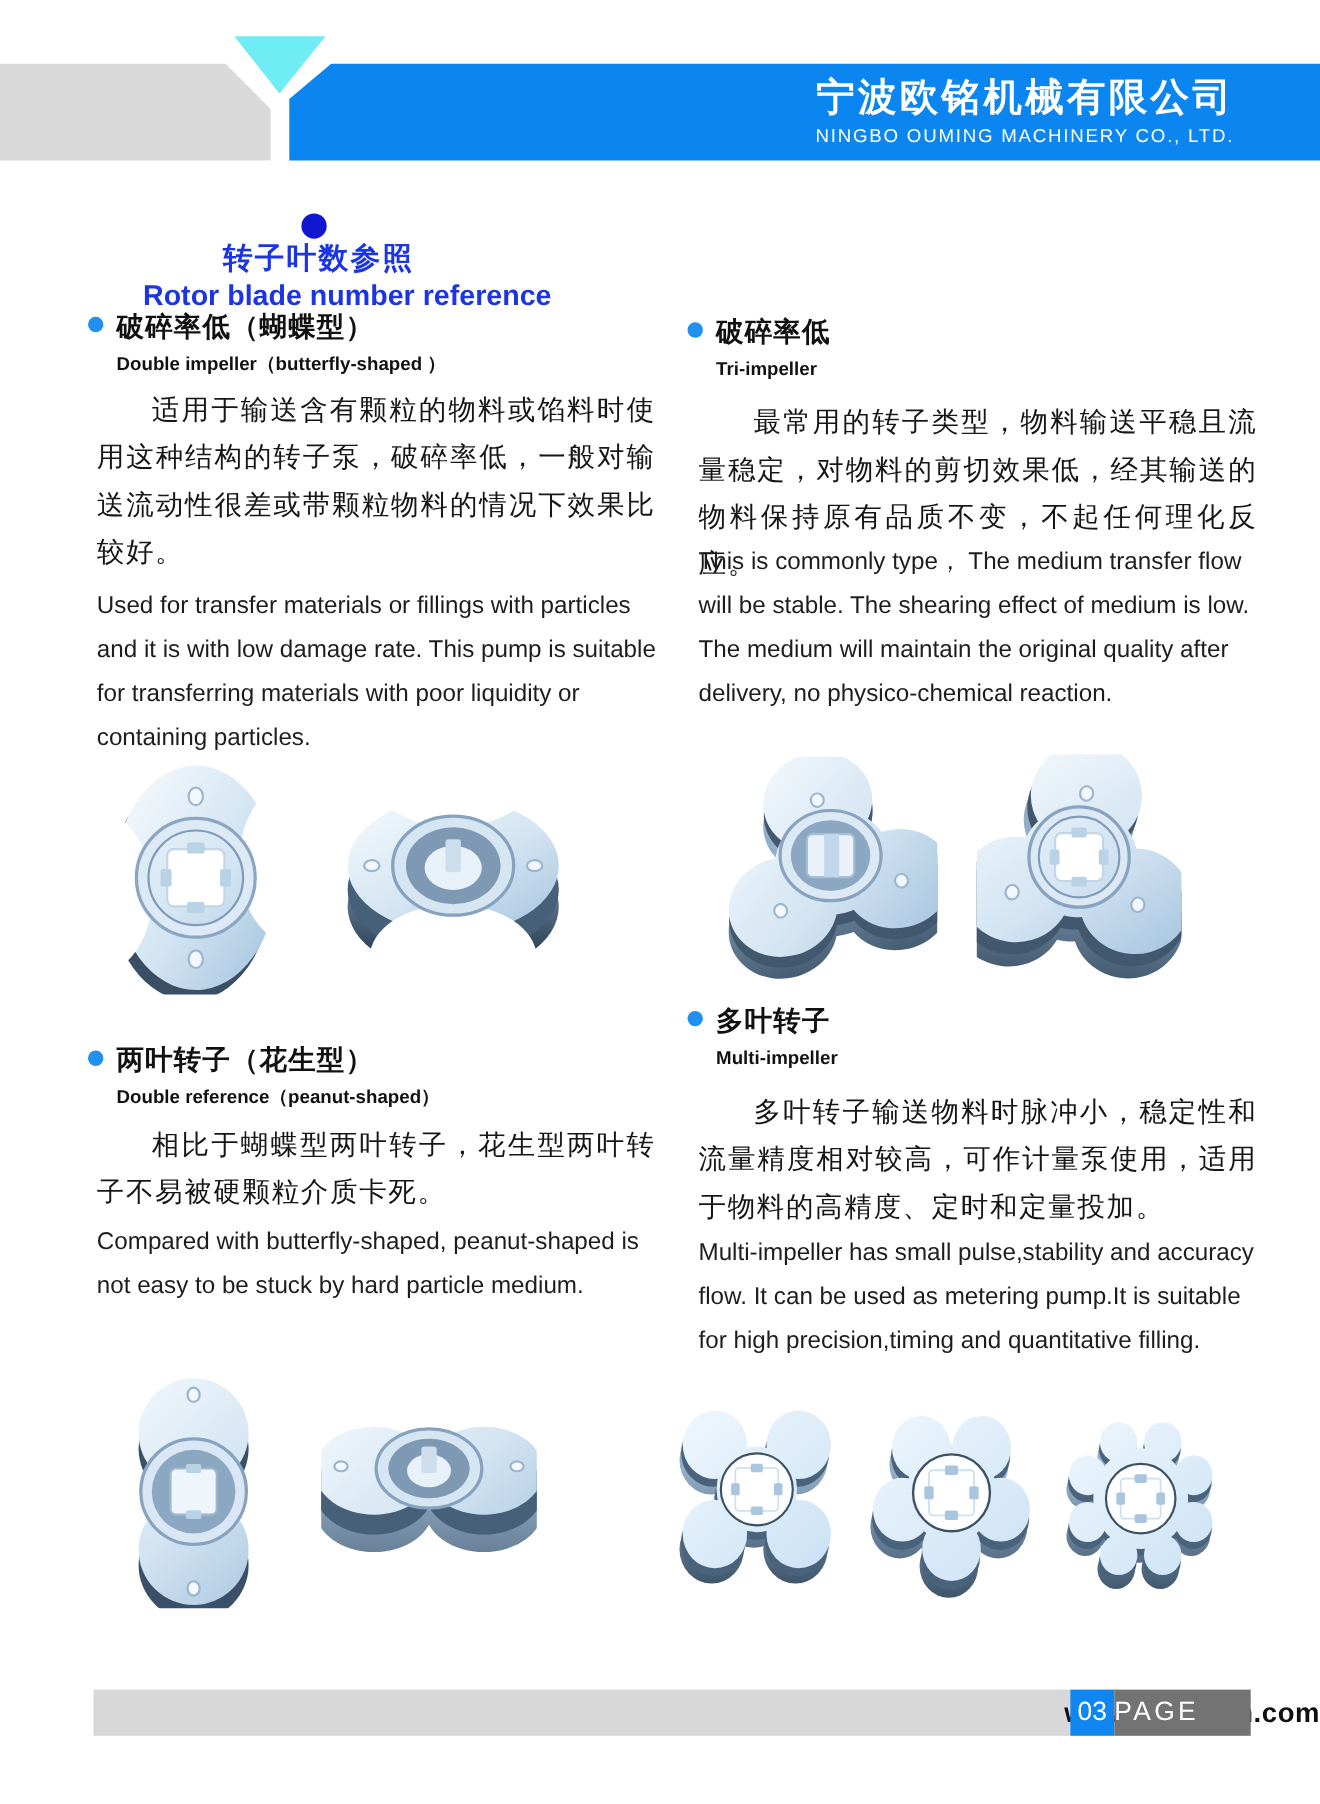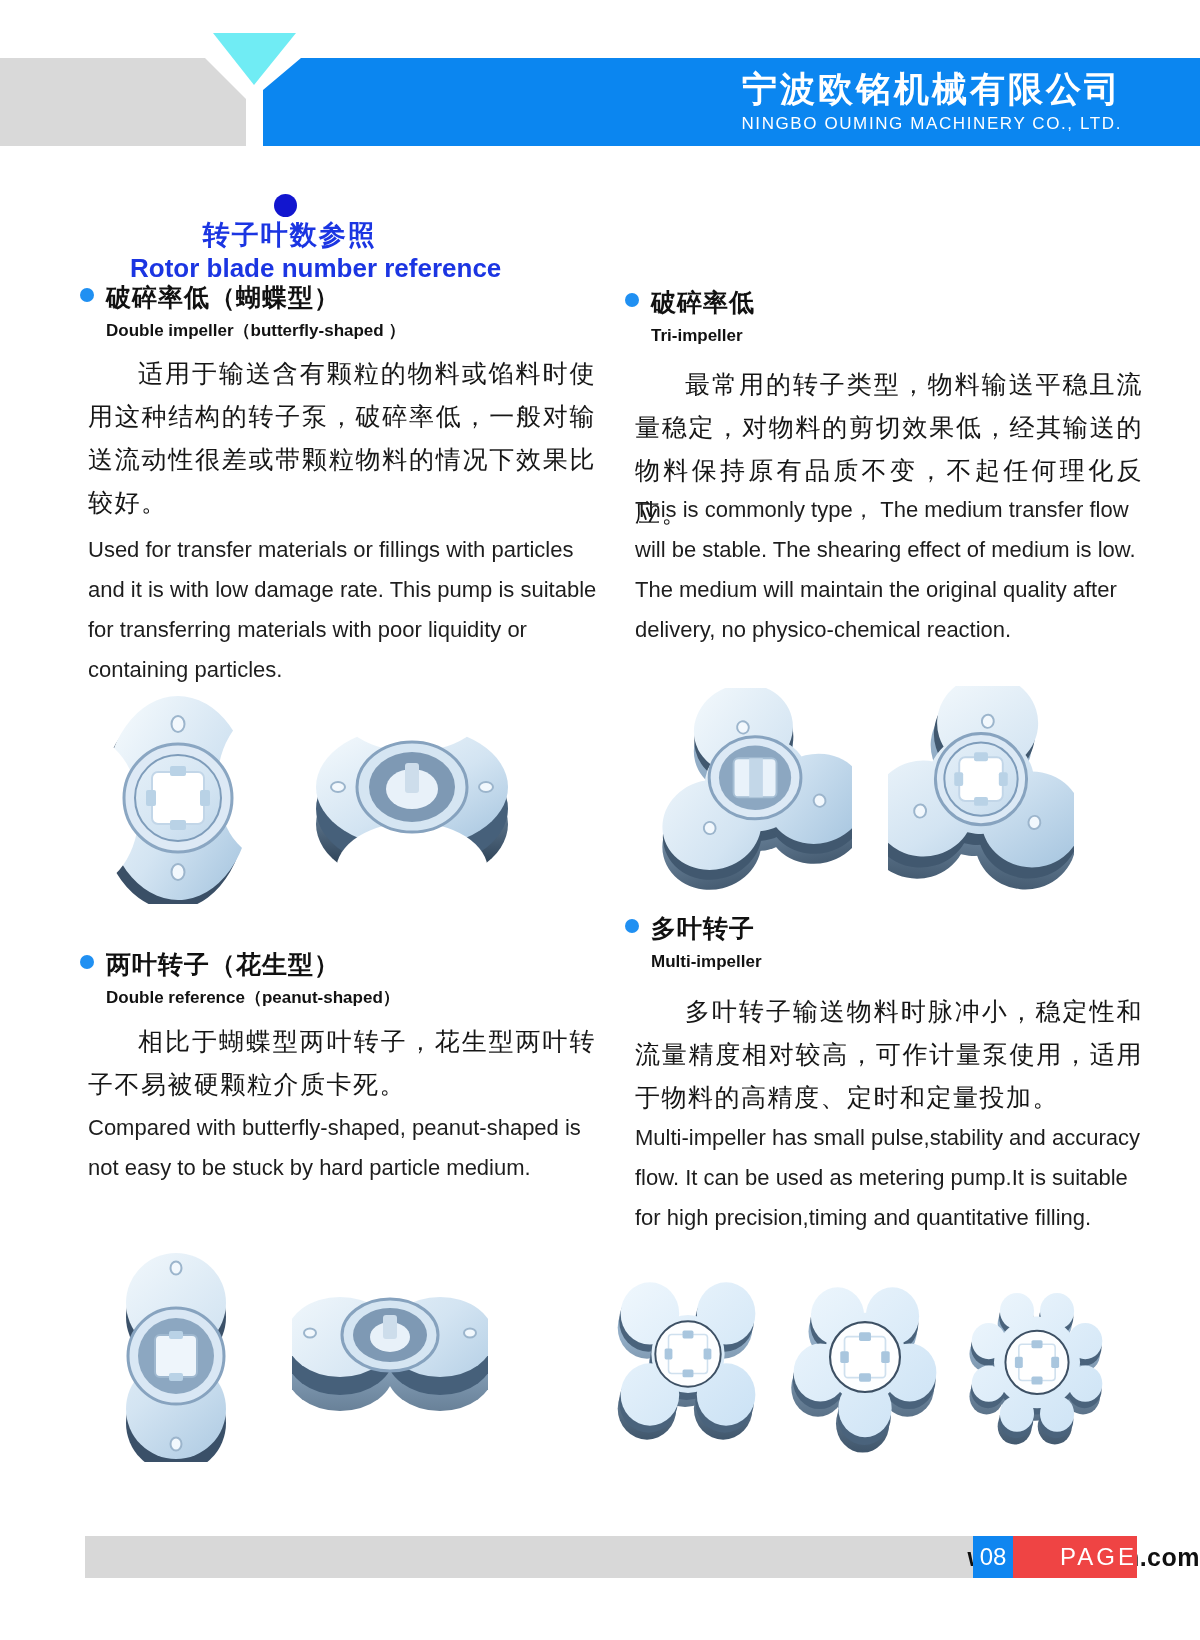--- a/index.html
+++ b/index.html
@@ -30,22 +30,22 @@
   .en-para{font-size:22px;line-height:40px;color:#1d1d1d;width:512px;}
 
   .img{position:absolute;}
 
   
   .footer-bar{position:absolute;left:85px;top:1536px;width:888px;height:42px;background:#d8d8d8;}
   .footer-site{position:absolute;left:0;top:1543px;width:1200px;text-align:right;
                font-size:25px;font-weight:bold;color:#101010;letter-spacing:0.5px;}
   .footer-num{position:absolute;left:973px;top:1536px;width:40px;height:42px;background:#0f86f0;
               color:#fff;font-size:24px;line-height:42px;text-align:center;}
-  .footer-page{position:absolute;left:1013px;top:1536px;width:124px;height:42px;background:#ef4444;
-               color:#fff;font-size:24px;line-height:42px;letter-spacing:3px;padding-left:0;text-align:right;}
+  .footer-page{position:absolute;left:1013px;top:1536px;width:124px;height:42px;background:#737373;
+               color:#fff;font-size:24px;line-height:42px;letter-spacing:3px;padding-left:0;text-align:left;}
 </style>
 </head>
 <body>
 
 <div class="page">
 
   <svg width="0" height="0" style="position:absolute" aria-hidden="true">
     <defs>
       <linearGradient id="gFace" gradientUnits="userSpaceOnUse" x1="-90" y1="-90" x2="80" y2="100">
         <stop offset="0" stop-color="#f5fafd"></stop>
@@ -375,16 +375,16 @@
     <circle r="40" fill="#fdfeff" stroke="#3d5064" stroke-width="2.5"></circle>
     <rect x="-23" y="-23" width="46" height="46" rx="4" fill="#ffffff" stroke="#cfe0ee" stroke-width="2"></rect>
     <rect x="-7" y="-28" width="14" height="10" rx="2" fill="#a9c6de"></rect>
     <rect x="-7" y="18" width="14" height="10" rx="2" fill="#a9c6de"></rect>
     <rect x="-28" y="-7" width="10" height="14" rx="2" fill="#a9c6de"></rect>
     <rect x="18" y="-7" width="10" height="14" rx="2" fill="#a9c6de"></rect>
   </svg>
 
   <div class="footer-bar"></div>
   <div class="footer-site">www.ommach.com</div>
-  <div class="footer-num">08</div>
+  <div class="footer-num">03</div>
   <div class="footer-page">PAGE</div>
 
 </div>
 
 </body></html>

